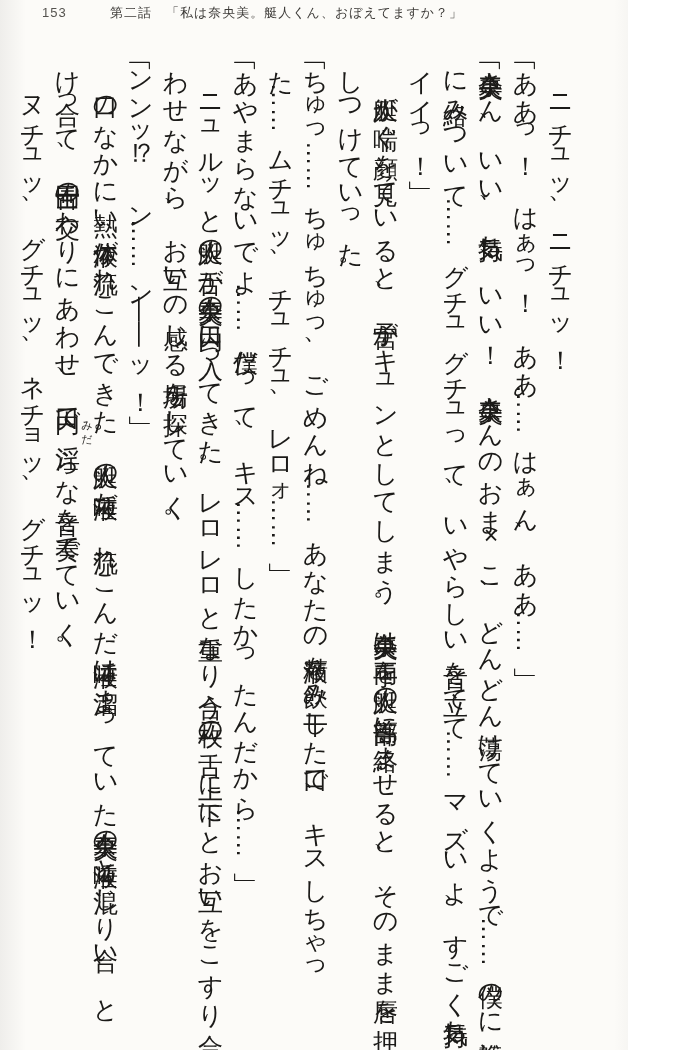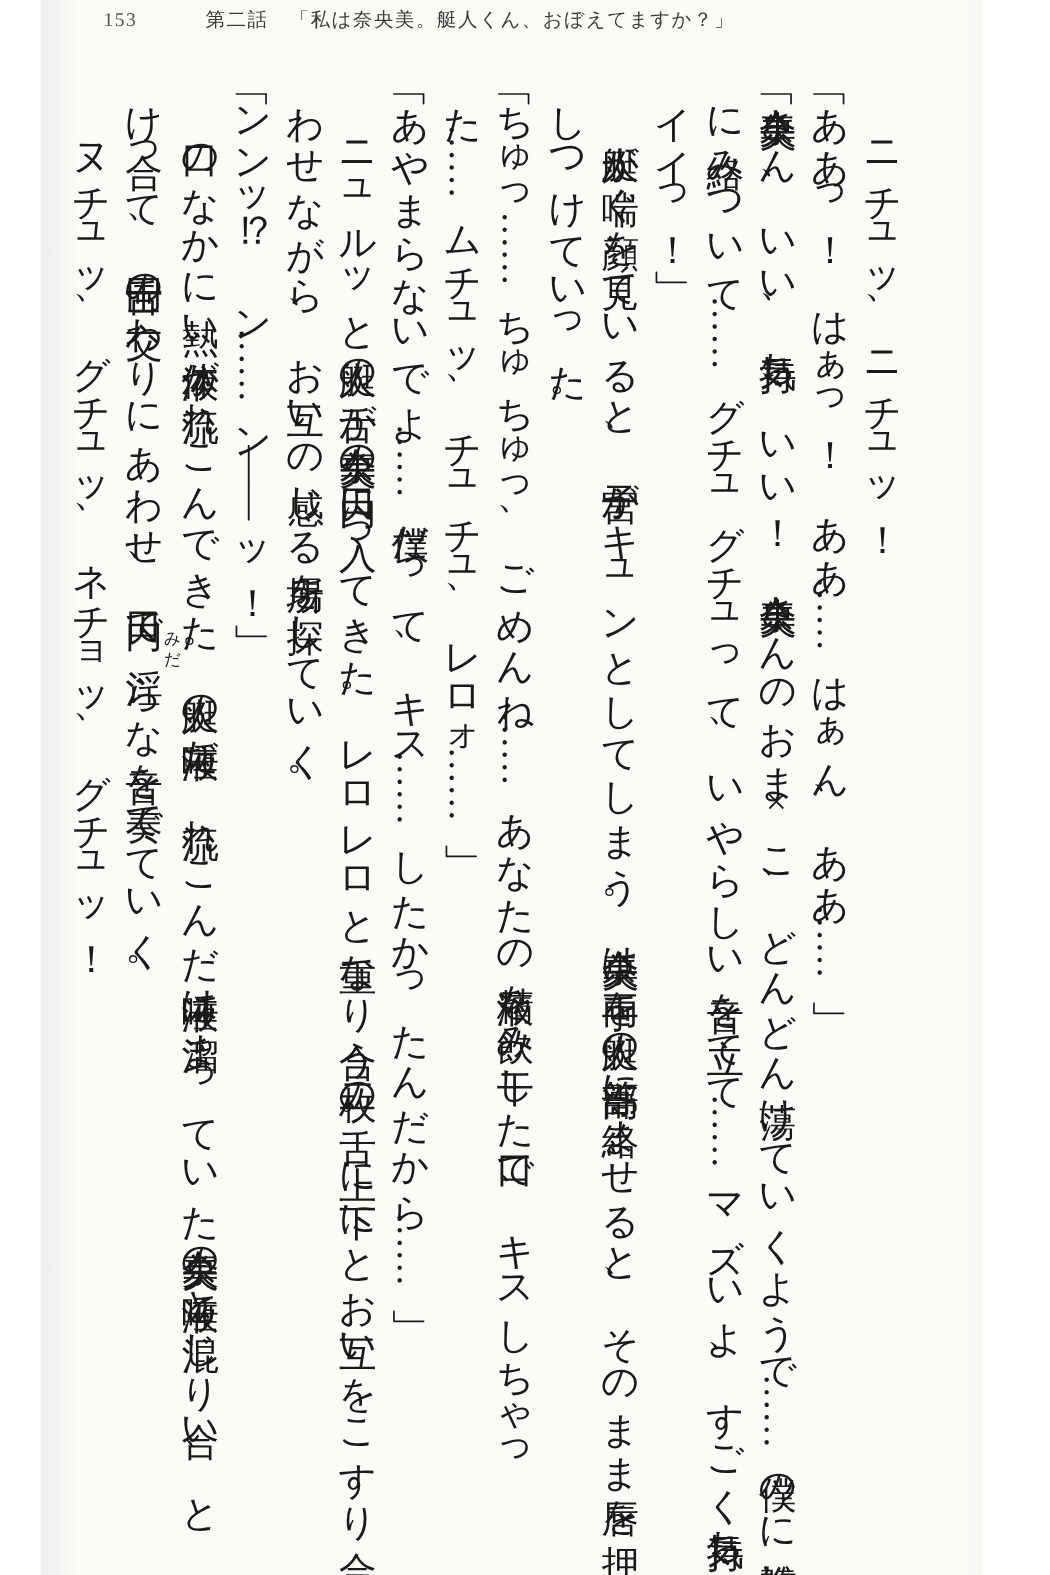--- a/index.html
+++ b/index.html
@@ -1,22 +1,21 @@
 <!DOCTYPE html>
 <html lang="ja"><head>
 <meta charset="utf-8">
 <style>
   html,body{margin:0;padding:0;}
   .page{
     position:relative;
     width:628px;height:1050px;
     background:#fcfbf8;
     overflow:hidden;
-    font-family:Liberation Serif, serif;
-    margin-left:27px;
+    font-family:Liberation Sans, sans-serif;
   }
   
   .page::before{
     content:"";
     position:absolute;inset:0;
     background:
       linear-gradient(to right, rgba(120,120,120,0.10), rgba(0,0,0,0) 26px),
       linear-gradient(to left,  rgba(150,150,150,0.05), rgba(0,0,0,0) 14px);
     pointer-events:none;
   }

